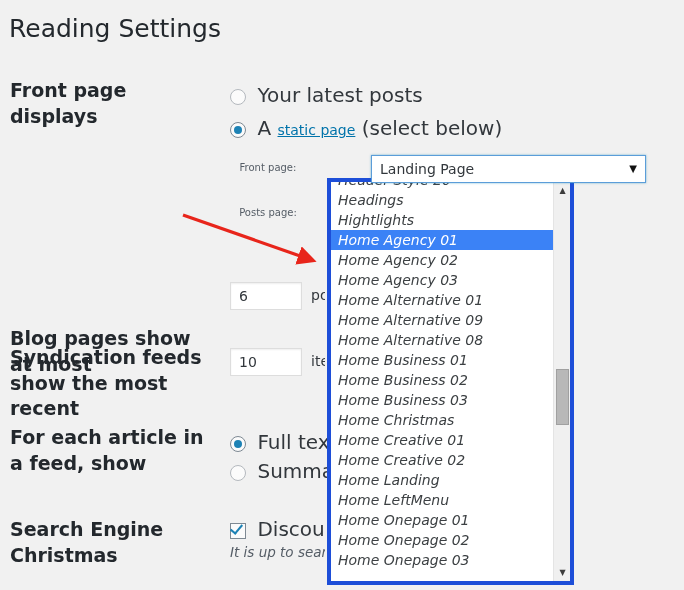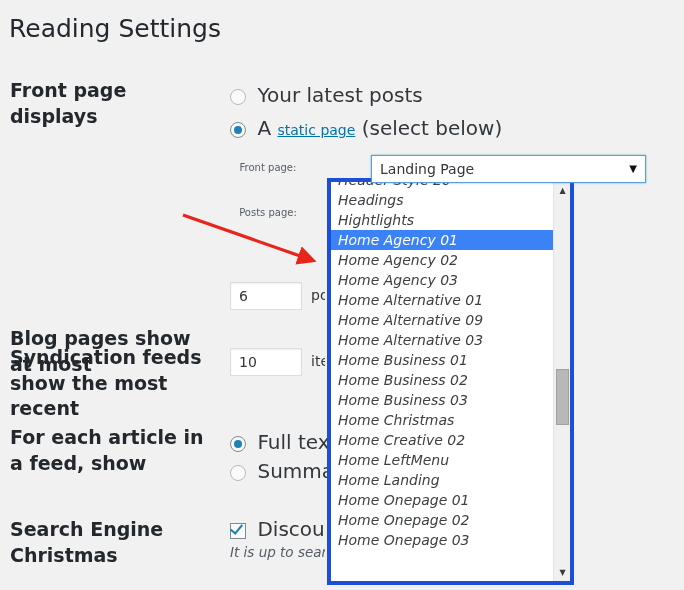--- a/index.html
+++ b/index.html
@@ -283,28 +283,29 @@
   <div id="option-viewport">
     <div id="option-scroller">
         <div class="option">Header Style 20</div>
         <div class="option">Headings</div>
         <div class="option">Hightlights</div>
         <div class="option selected">Home Agency 01</div>
         <div class="option">Home Agency 02</div>
         <div class="option">Home Agency 03</div>
         <div class="option">Home Alternative 01</div>
         <div class="option">Home Alternative 09</div>
-        <div class="option">Home Alternative 03</div>
+        <div class="option">Home Alternative 08</div>
         <div class="option">Home Business 01</div>
         <div class="option">Home Business 02</div>
         <div class="option">Home Business 03</div>
         <div class="option">Home Christmas</div>
+        <div class="option">Home Creative 01</div>
         <div class="option">Home Creative 02</div>
+        <div class="option">Home Landing</div>
         <div class="option">Home LeftMenu</div>
-        <div class="option">Home Landing</div>
         <div class="option">Home Onepage 01</div>
         <div class="option">Home Onepage 02</div>
         <div class="option">Home Onepage 03</div>
       </div>
   </div>
 
   <div id="scrollbar">
     <div class="sb-arrow" id="sb-up">▲</div>
     <div id="sb-thumb"></div>
     <div class="sb-arrow" id="sb-down">▼</div>

